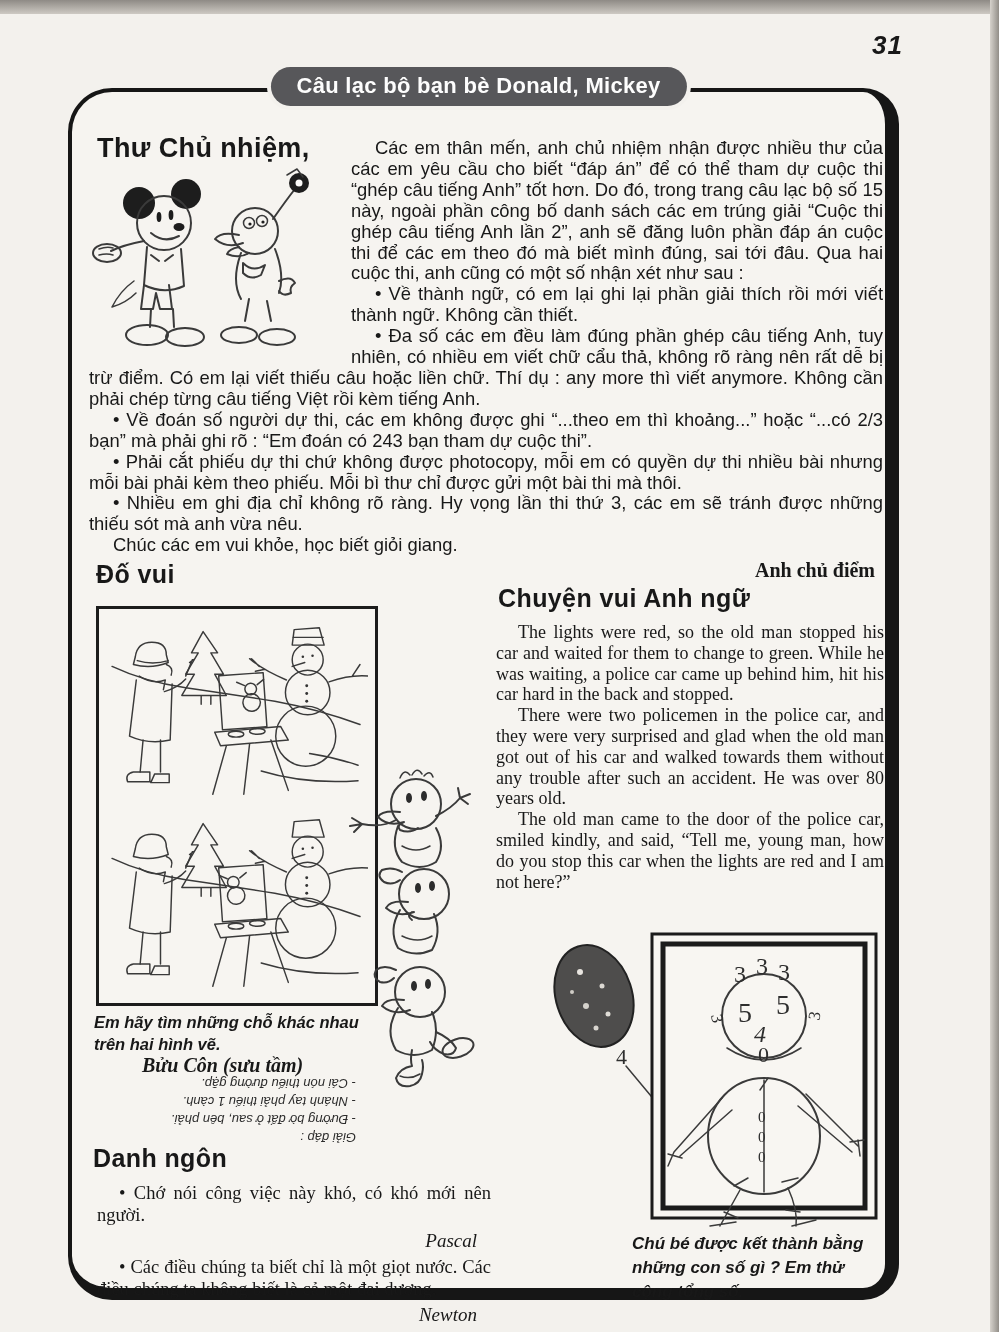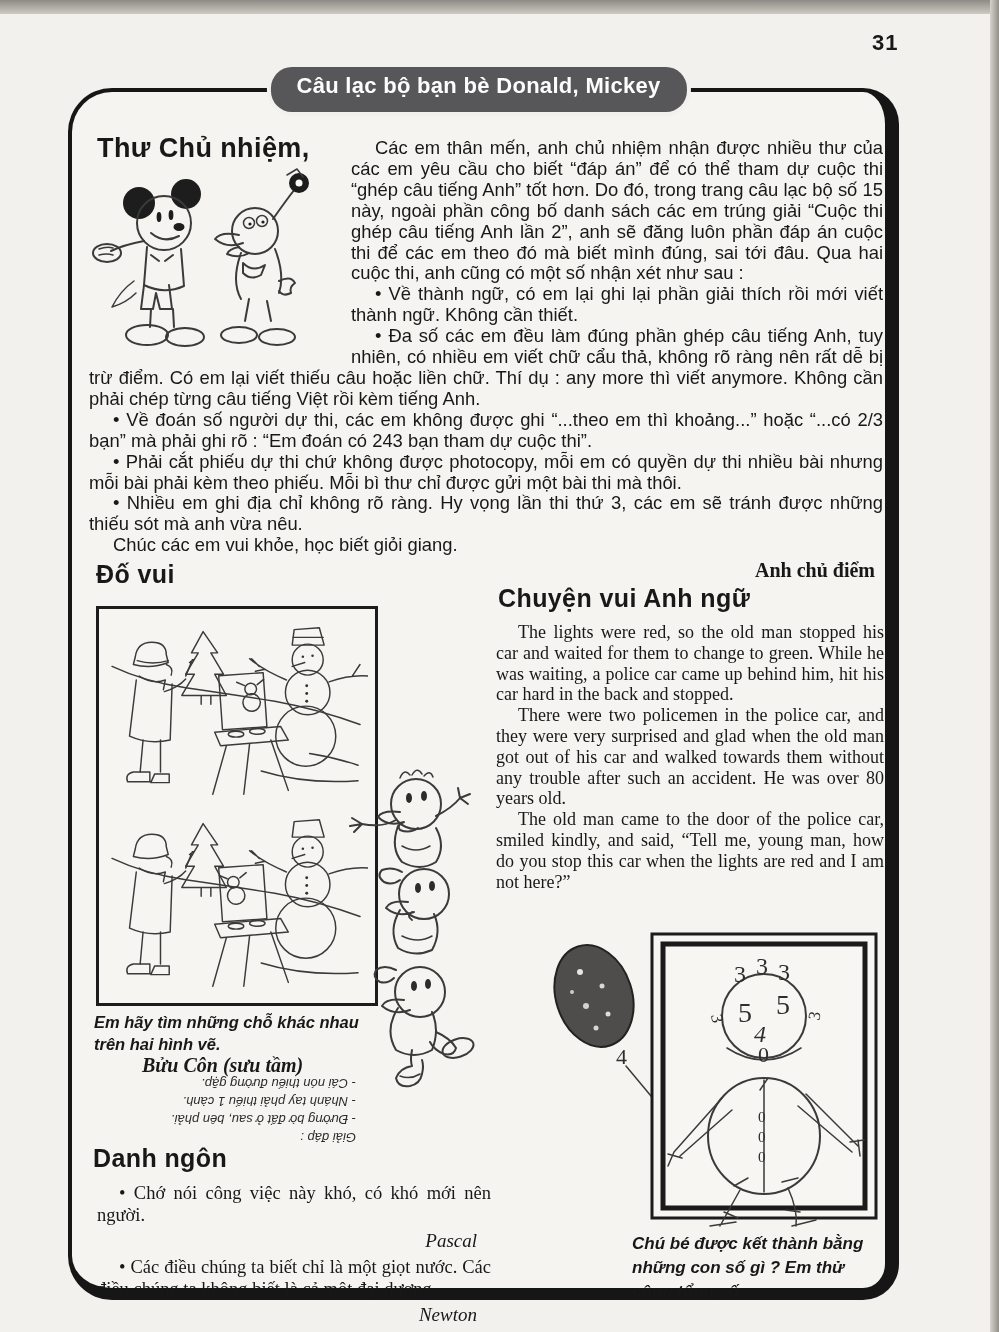--- a/index.html
+++ b/index.html
@@ -2,28 +2,28 @@
 <html><head>
 <meta charset="utf-8">
 <style>
   html,body{margin:0;padding:0;background:#d9d6d1;}
   .page{position:relative;width:999px;height:1332px;background:#f3f1ed;overflow:hidden;
         font-family:"Liberation Sans","DejaVu Sans",sans-serif;color:#181818;}
   .scan-top{position:absolute;top:0;left:0;width:100%;height:14px;
         background:linear-gradient(#8e8a85,#cdc9c3);}
   .scan-right{position:absolute;top:0;right:0;width:9px;height:100%;
         background:linear-gradient(90deg,#d6d2cc,#928e88);}
-  .page-num{position:absolute;top:30px;left:872px;font-weight:bold;font-size:22px;letter-spacing:1px;}
+  .page-num{position:absolute;top:30px;left:872px;font-weight:bold;font-size:26px;letter-spacing:1px;font-style:italic;}
 
   .main-box{position:absolute;left:68px;top:88px;width:813px;height:1196px;background:#f6f4f0;
         border:4px solid #161616;border-right-width:14px;border-bottom-width:12px;
         border-radius:44px 36px 36px 44px;}
   .banner{position:absolute;top:-25px;left:50%;transform:translateX(-50%);
         background:#57575a;color:#fdfdfd;font-weight:bold;font-size:22px;letter-spacing:.3px;
-        padding:6px 26px 13px;border-radius:21px;white-space:nowrap;box-shadow:0 0 0 4px #f3f1ed;}
+        padding:6px 26px 7px;border-radius:21px;white-space:nowrap;box-shadow:0 0 0 4px #f3f1ed;}
 
   .letter{position:absolute;left:17px;top:46px;width:794px;font-size:18.4px;line-height:20.9px;
         text-align:justify;}
   .letter p{margin:0;}
   .letter-figure{float:left;width:262px;height:228px;}
   .letter-title{font-size:27px;font-weight:bold;margin:0 0 4px 8px;letter-spacing:.4px;white-space:nowrap;}
   .ind{text-indent:24px;}
   .signature{text-align:right;font-family:"Liberation Serif","DejaVu Serif",serif;font-weight:bold;
         font-size:20px;padding-right:8px;margin-top:4px !important;}
 

